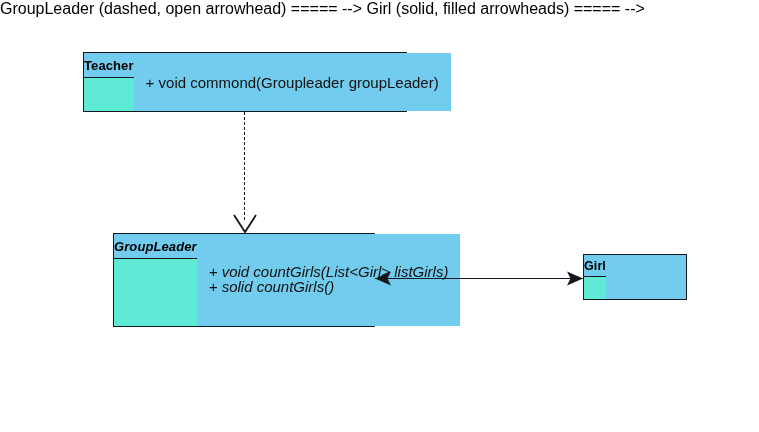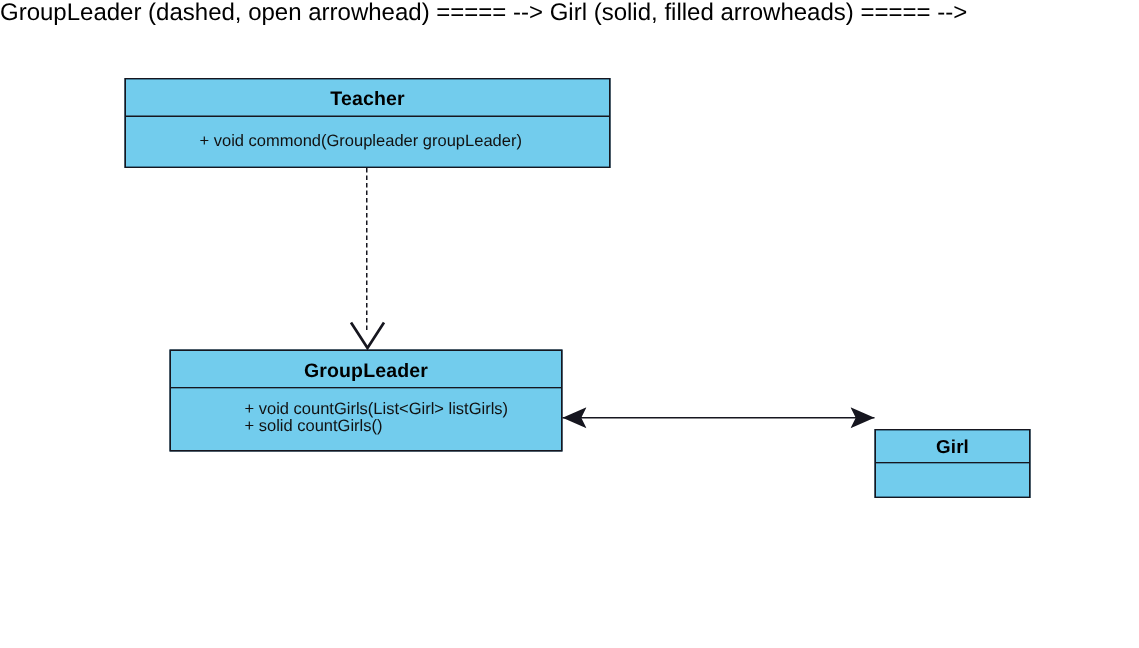--- a/index.html
+++ b/index.html
@@ -16,24 +16,24 @@
     width: 759px;
     height: 432px;
     background: #ffffff;
     overflow: hidden;
   }
 
   
   .uml-class {
     position: absolute;
     box-sizing: border-box;
-    background: #0c4a6e;
+    background: #5eead4;
     border: 1.5px solid #16161f;
     display: flex;
-    flex-direction: column;
+    flex-direction: row;
   }
   .uml-title {
     box-sizing: border-box;
     text-align: center;
     font-weight: bold;
     font-size: 13px;
     color: #000000;
     letter-spacing: 0.1px;
     display: flex;
     align-items: center;
@@ -44,37 +44,36 @@
   .uml-body {
     box-sizing: border-box;
     flex: 1;
     background: #72cced;
     display: flex;
     flex-direction: column;
     justify-content: center;
     padding: 0 12px;
   }
   .uml-member {
-    font-size: 11px;
+    font-size: 15px;
     color: #111111;
     white-space: nowrap;
     line-height: 1.0;
-    margin-left: 37px;
   }
 
   
   #box-teacher      { left: 83px;  top: 52px;  width: 324px; height: 60px; }
   #box-teacher .uml-title { height: 25px; }
   #box-teacher .uml-member { padding: 2px 0; }
 
-  #box-groupleader  { left: 113px; top: 233px; width: 262px; height: 68px; }
+  #box-groupleader  { left: 113px; top: 233px; width: 262px; height: 94px; font-style: italic; }
   #box-groupleader .uml-title { height: 25px; }
   #box-groupleader .uml-body { justify-content: center; padding: 6px 12px 8px 12px; }
 
-  #box-girl         { left: 583px; top: 254px; width: 104px; height: 46px; margin-top: 32px; }
+  #box-girl         { left: 583px; top: 254px; width: 104px; height: 46px; }
   #box-girl .uml-title { height: 22px; font-size: 12.5px; }
 
   
   .connector { position: absolute; }
 
   
   #dep-teacher-groupleader {
     left: 244px;
     top: 112px;
     width: 0;

